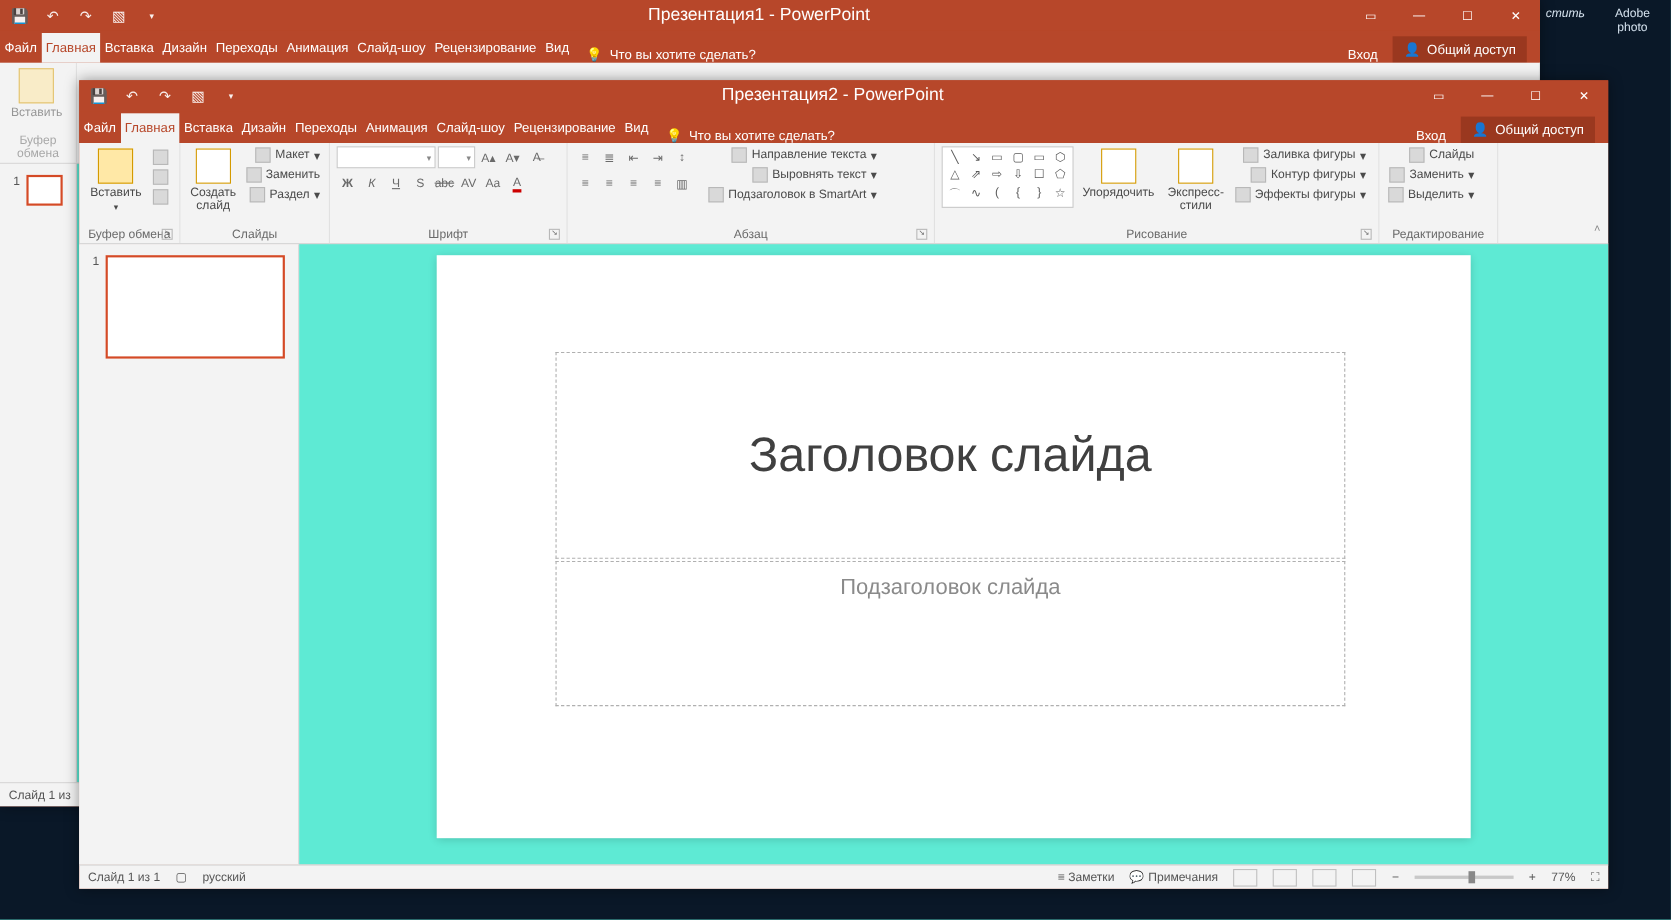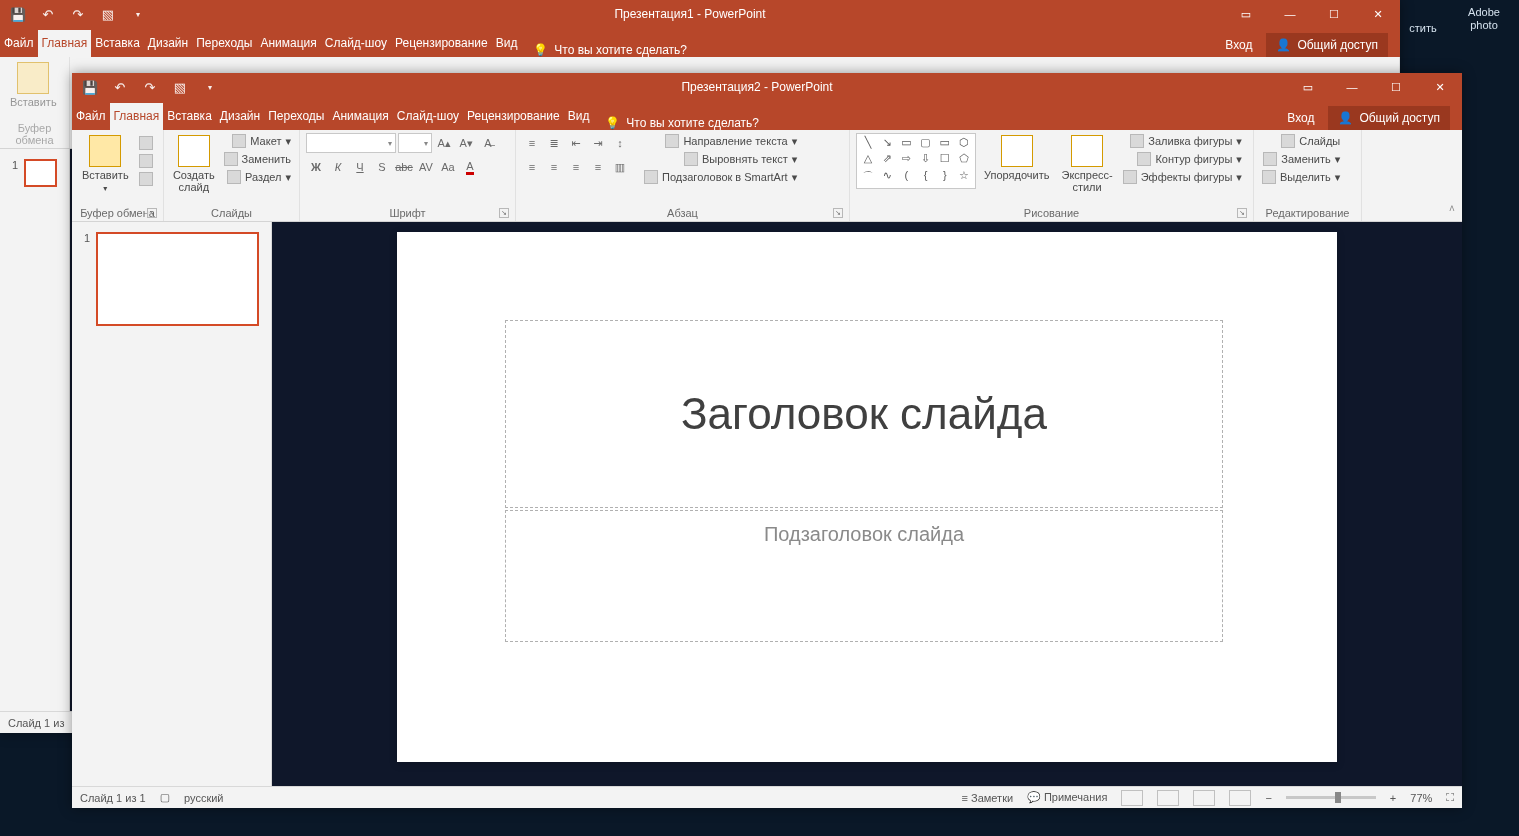--- a/index.html
+++ b/index.html
@@ -6,29 +6,29 @@
 body { background:#0a1828; width:1519px; height:836px; overflow:hidden; position:relative; }
 
 
 .win { position:absolute; background:#b7472a; box-shadow:0 0 12px rgba(0,0,0,.4); }
 .win.back { left:0; top:0; width:1400px; height:733px; }
 .win.front { left:72px; top:73px; width:1390px; height:735px; }
 
 .titlebar { height:28px; background:#b7472a; display:flex; align-items:center; color:#fff; font-size:12px; }
 .qat { display:flex; align-items:center; gap:14px; padding:0 10px; }
 .qat .ico { width:16px; height:16px; opacity:.92; display:flex; align-items:center; justify-content:center; font-size:13px; }
-.titlecenter { flex:1; text-align:center; font-size:12px; color:#fff; }
+.titlecenter { flex:1; text-align:center; font-size:16px; color:#fff; }
 .winctl { display:flex; }
 .winctl .btn { width:44px; height:28px; display:flex; align-items:center; justify-content:center; font-size:11px; }
 
 .tabbar { height:29px; background:#b7472a; display:flex; align-items:end; color:#fff; font-size:12px; }
 .tabbar .tab { padding:6px 4px 7px; cursor:pointer; }
 .tabbar .tab.active { background:#f3f3f3; color:#b7472a; }
 .tabbar .spacer { flex:1; display:flex; align-items:center; gap:6px; color:#fff; font-size:12px; padding-left:12px; }
-.tabbar .right { display:flex; align-items:center; gap:14px; padding-right:12px; }
+.tabbar .right { display:flex; align-items:flex-end; gap:14px; padding-right:12px; }
 .tabbar .share { background:#9a381f; padding:5px 10px; border-radius:0; display:flex; align-items:center; gap:6px; font-size:12px; }
 
 
 .ribbon { height:92px; background:#f3f3f3; border-bottom:1px solid #d4d4d4; display:flex; position:relative; color:#4a4a4a; font-size:11px; }
 .rgroup { border-right:1px solid #e1e1e1; padding:3px 6px 2px; display:flex; flex-direction:column; position:relative; }
 .rgroup .body { flex:1; display:flex; align-items:flex-start; gap:4px; }
 .rgroup .lbl { text-align:center; font-size:11px; color:#6a6a6a; padding-top:1px; position:relative; }
 .rgroup .lbl .dlg { position:absolute; right:0; bottom:1px; width:10px; height:10px; border:1px solid #b8b8b8; font-size:7px; line-height:8px; text-align:center; }
 .bigbtn { display:flex; flex-direction:column; align-items:center; gap:2px; padding:2px 4px; font-size:11px; line-height:12px; min-width:42px; text-align:center; }
 .bigbtn .ic { width:32px; height:32px; background:#ffe8a6; border:1px solid #d49a00; }
@@ -49,36 +49,36 @@
 
 .workspace { position:absolute; left:0; right:0; bottom:22px; background:#e6e6e6; display:flex; }
 .back .workspace { top:149px; }
 .front .workspace { top:149px; }
 .thumbcol { width:200px; background:#f3f3f3; border-right:1px solid #d8d8d8; padding:10px 12px; }
 .back .thumbcol { width:70px; overflow:hidden; }
 .thumb { display:flex; gap:6px; }
 .thumb .num { font-size:11px; color:#555; }
 .thumb .slide { width:165px; height:94px; background:#fff; border:2px solid #d44a26; }
 .back .thumb .slide { width:42px; height:28px; }
-.stage { flex:1; position:relative; background:#0f172a; display:flex; align-items:flex-start; justify-content:center; overflow:hidden; padding-top:10px; }
+.stage { flex:1; position:relative; background:#5eead4; display:flex; align-items:flex-start; justify-content:center; overflow:hidden; padding-top:10px; }
 .page { width:940px; height:530px; background:#fff; box-shadow:0 2px 8px rgba(0,0,0,.18); position:relative; }
 .ph { position:absolute; border:1px dashed #b0b0b0; display:flex; align-items:center; justify-content:center; text-align:center; }
 .ph.title { left:108px; top:88px; width:718px; height:188px; font-size:44px; font-weight:300; color:#404040; }
 .ph.sub { left:108px; top:278px; width:718px; height:132px; font-size:20px; color:#8a8a8a; align-items:flex-start; padding-top:12px; }
 
 
 .statusbar { position:absolute; left:0; right:0; bottom:0; height:22px; background:#f3f3f3; border-top:1px solid #d8d8d8; display:flex; align-items:center; font-size:11px; color:#555; padding:0 8px; gap:14px; }
 .statusbar .sp { flex:1; }
 .statusbar .vbtn { width:22px; height:16px; border:1px solid #c0c0c0; }
 .statusbar .slider { width:90px; height:3px; background:#c8c8c8; position:relative; }
 .statusbar .slider .knob { position:absolute; left:55%; top:-4px; width:6px; height:11px; background:#888; }
 
 
 .desk { position:absolute; color:#d5e2ee; font-size:11px; text-align:center; line-height:13px; }
-.d1 { right:72px; top:22px; width:48px; }
+.d1 { right:72px; top:6px; width:48px;font-style:italic; }
 .d2 { right:10px; top:6px; width:50px; }
 
 .back .ribbon .rgroup .body, .back .ribbon .rgroup .lbl { opacity:.55; }
 .back .ribbon { overflow:hidden; }
 </style>
 </head>
 <body>
 
 <div class="desk d1">стить</div>
 <div class="desk d2">Adobe photo</div>

